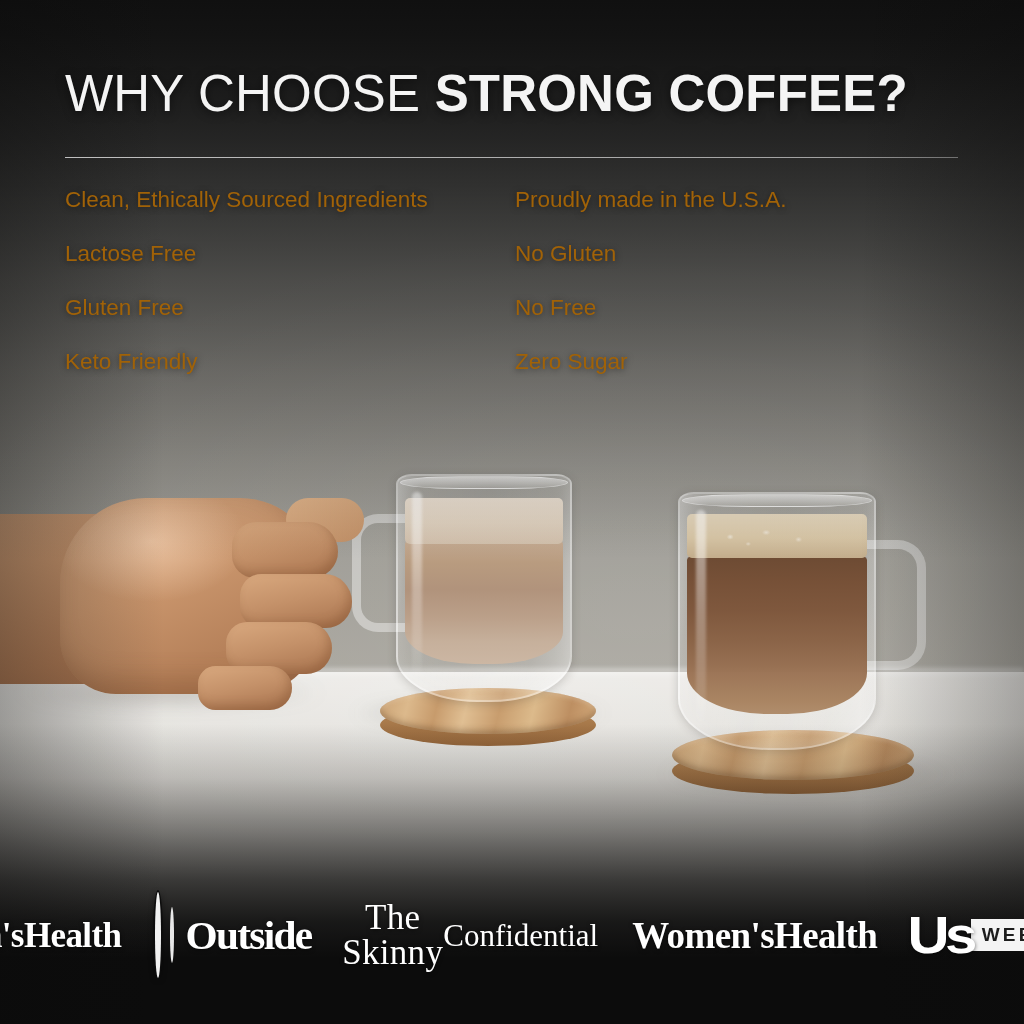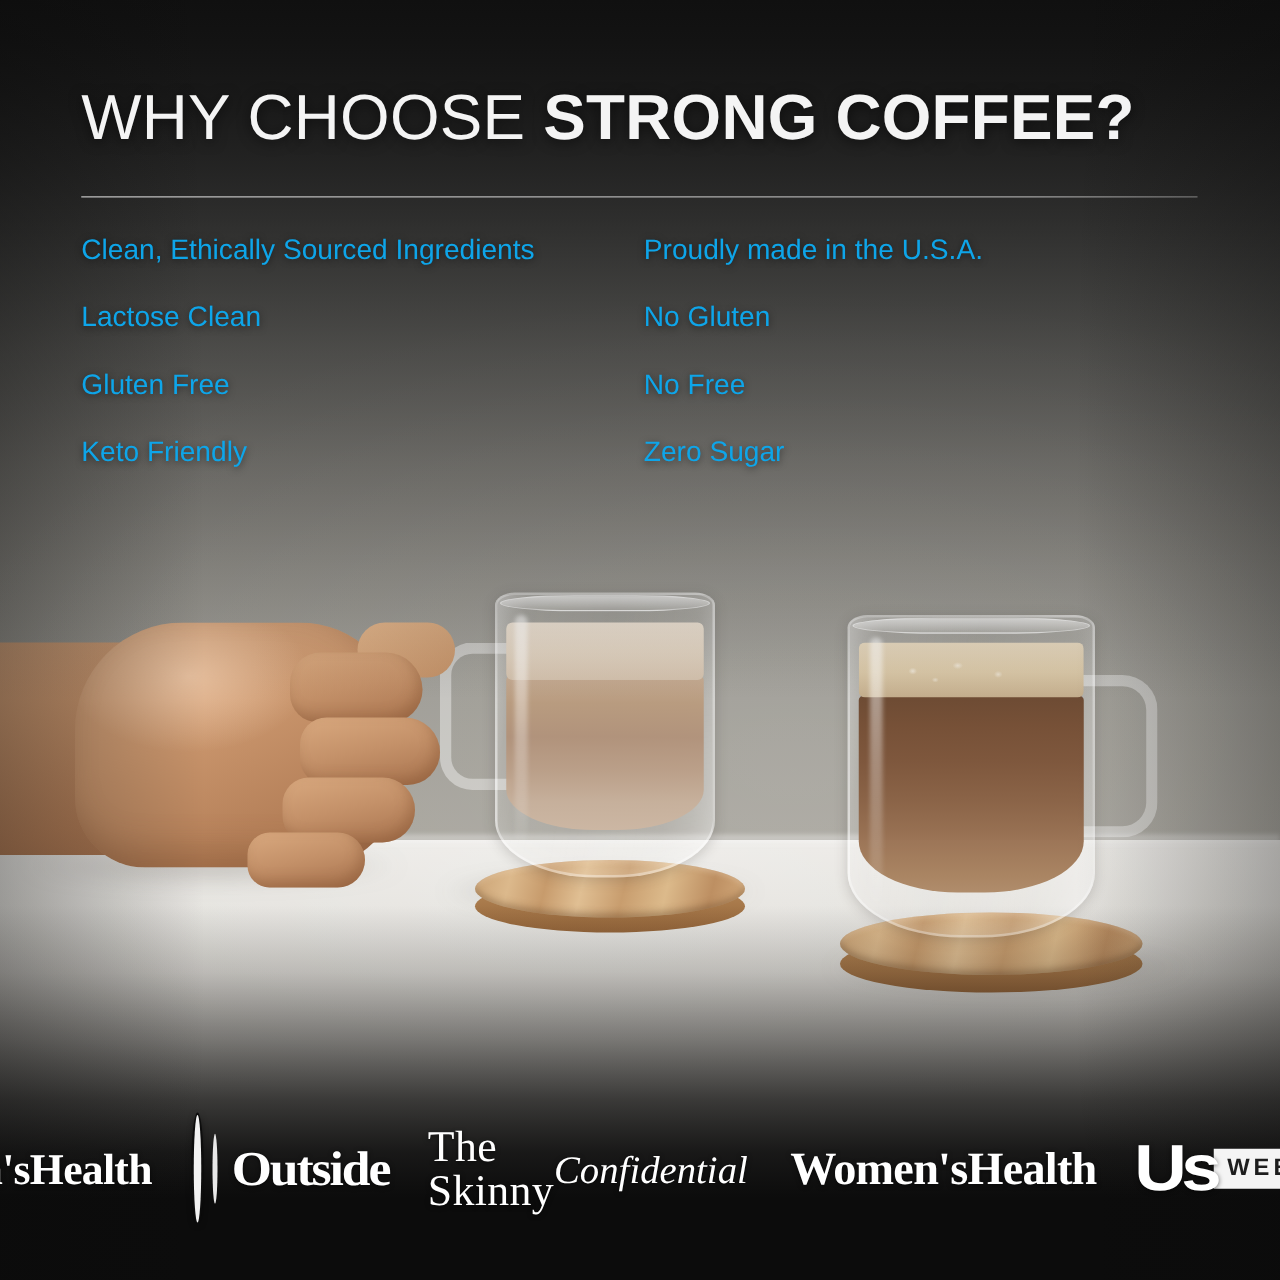--- a/index.html
+++ b/index.html
@@ -266,21 +266,21 @@
   .features {
     position:absolute; left:65px; top:183px; width:900px;
     display:flex;
   }
   .col { width:460px; }
   .feature {
     height:54px;
     line-height:34px;
     font-size:22.5px;
     font-weight:400;
-    color:#0ea5e9;
+    color:#a16207;
     white-space:nowrap;
     text-shadow:0 1px 6px rgba(0,0,0,0.5);
   }
 
   
   .press {
     position:absolute; left:0; bottom:44px; width:1024px; height:90px;
     display:flex; align-items:center; justify-content:center;
     gap:34px;
   }
@@ -332,30 +332,30 @@
 
   .logo-outside {
     font-family:"Liberation Serif", serif;
     font-weight:700;
     font-size:39px;
     letter-spacing:-1.6px;
     transform:scaleX(1.06);
     text-shadow:0 1px 4px rgba(0,0,0,0.6);
   }
 
-  .logo-skinny { line-height:1.0; }
+  .logo-skinny { text-align:center; line-height:1.0; }
   .logo-skinny .l1 {
     font-family:"Liberation Serif", serif;
     font-size:35px; font-weight:400; letter-spacing:0.3px;
     display:block; color:#fff;
     text-shadow:0 1px 4px rgba(0,0,0,0.6);
   }
   .logo-skinny .l2 {
     font-family:"Liberation Serif", serif;
-    font-size:31px; font-style:italic; font-weight:400;
+    font-size:31px; font-weight:400;
     display:block; color:#fff; margin-top:1px;
     text-shadow:0 1px 4px rgba(0,0,0,0.6);
   }
 
   .logo-us { display:flex; align-items:center; gap:3px; }
   .logo-us .mark {
     font-family:"Liberation Sans", sans-serif;
     font-weight:700; font-size:52px; line-height:0.82;
     letter-spacing:-4px; color:#fff;
     transform:scaleX(1.12);
@@ -429,21 +429,21 @@
 
   <div class="content">
 
     <div class="headline"><span class="light">WHY CHOOSE </span><span class="bold">STRONG COFFEE?</span></div>
 
     <div class="divider"></div>
 
     <div class="features">
       <div class="col">
         <div class="feature">Clean, Ethically Sourced Ingredients</div>
-        <div class="feature">Lactose Clean</div>
+        <div class="feature">Lactose Free</div>
         <div class="feature">Gluten Free</div>
         <div class="feature">Keto Friendly</div>
       </div>
       <div class="col">
         <div class="feature">Proudly made in the U.S.A.</div>
         <div class="feature">No Gluten</div>
         <div class="feature">No Free</div>
         <div class="feature">Zero Sugar</div>
       </div>
     </div>

